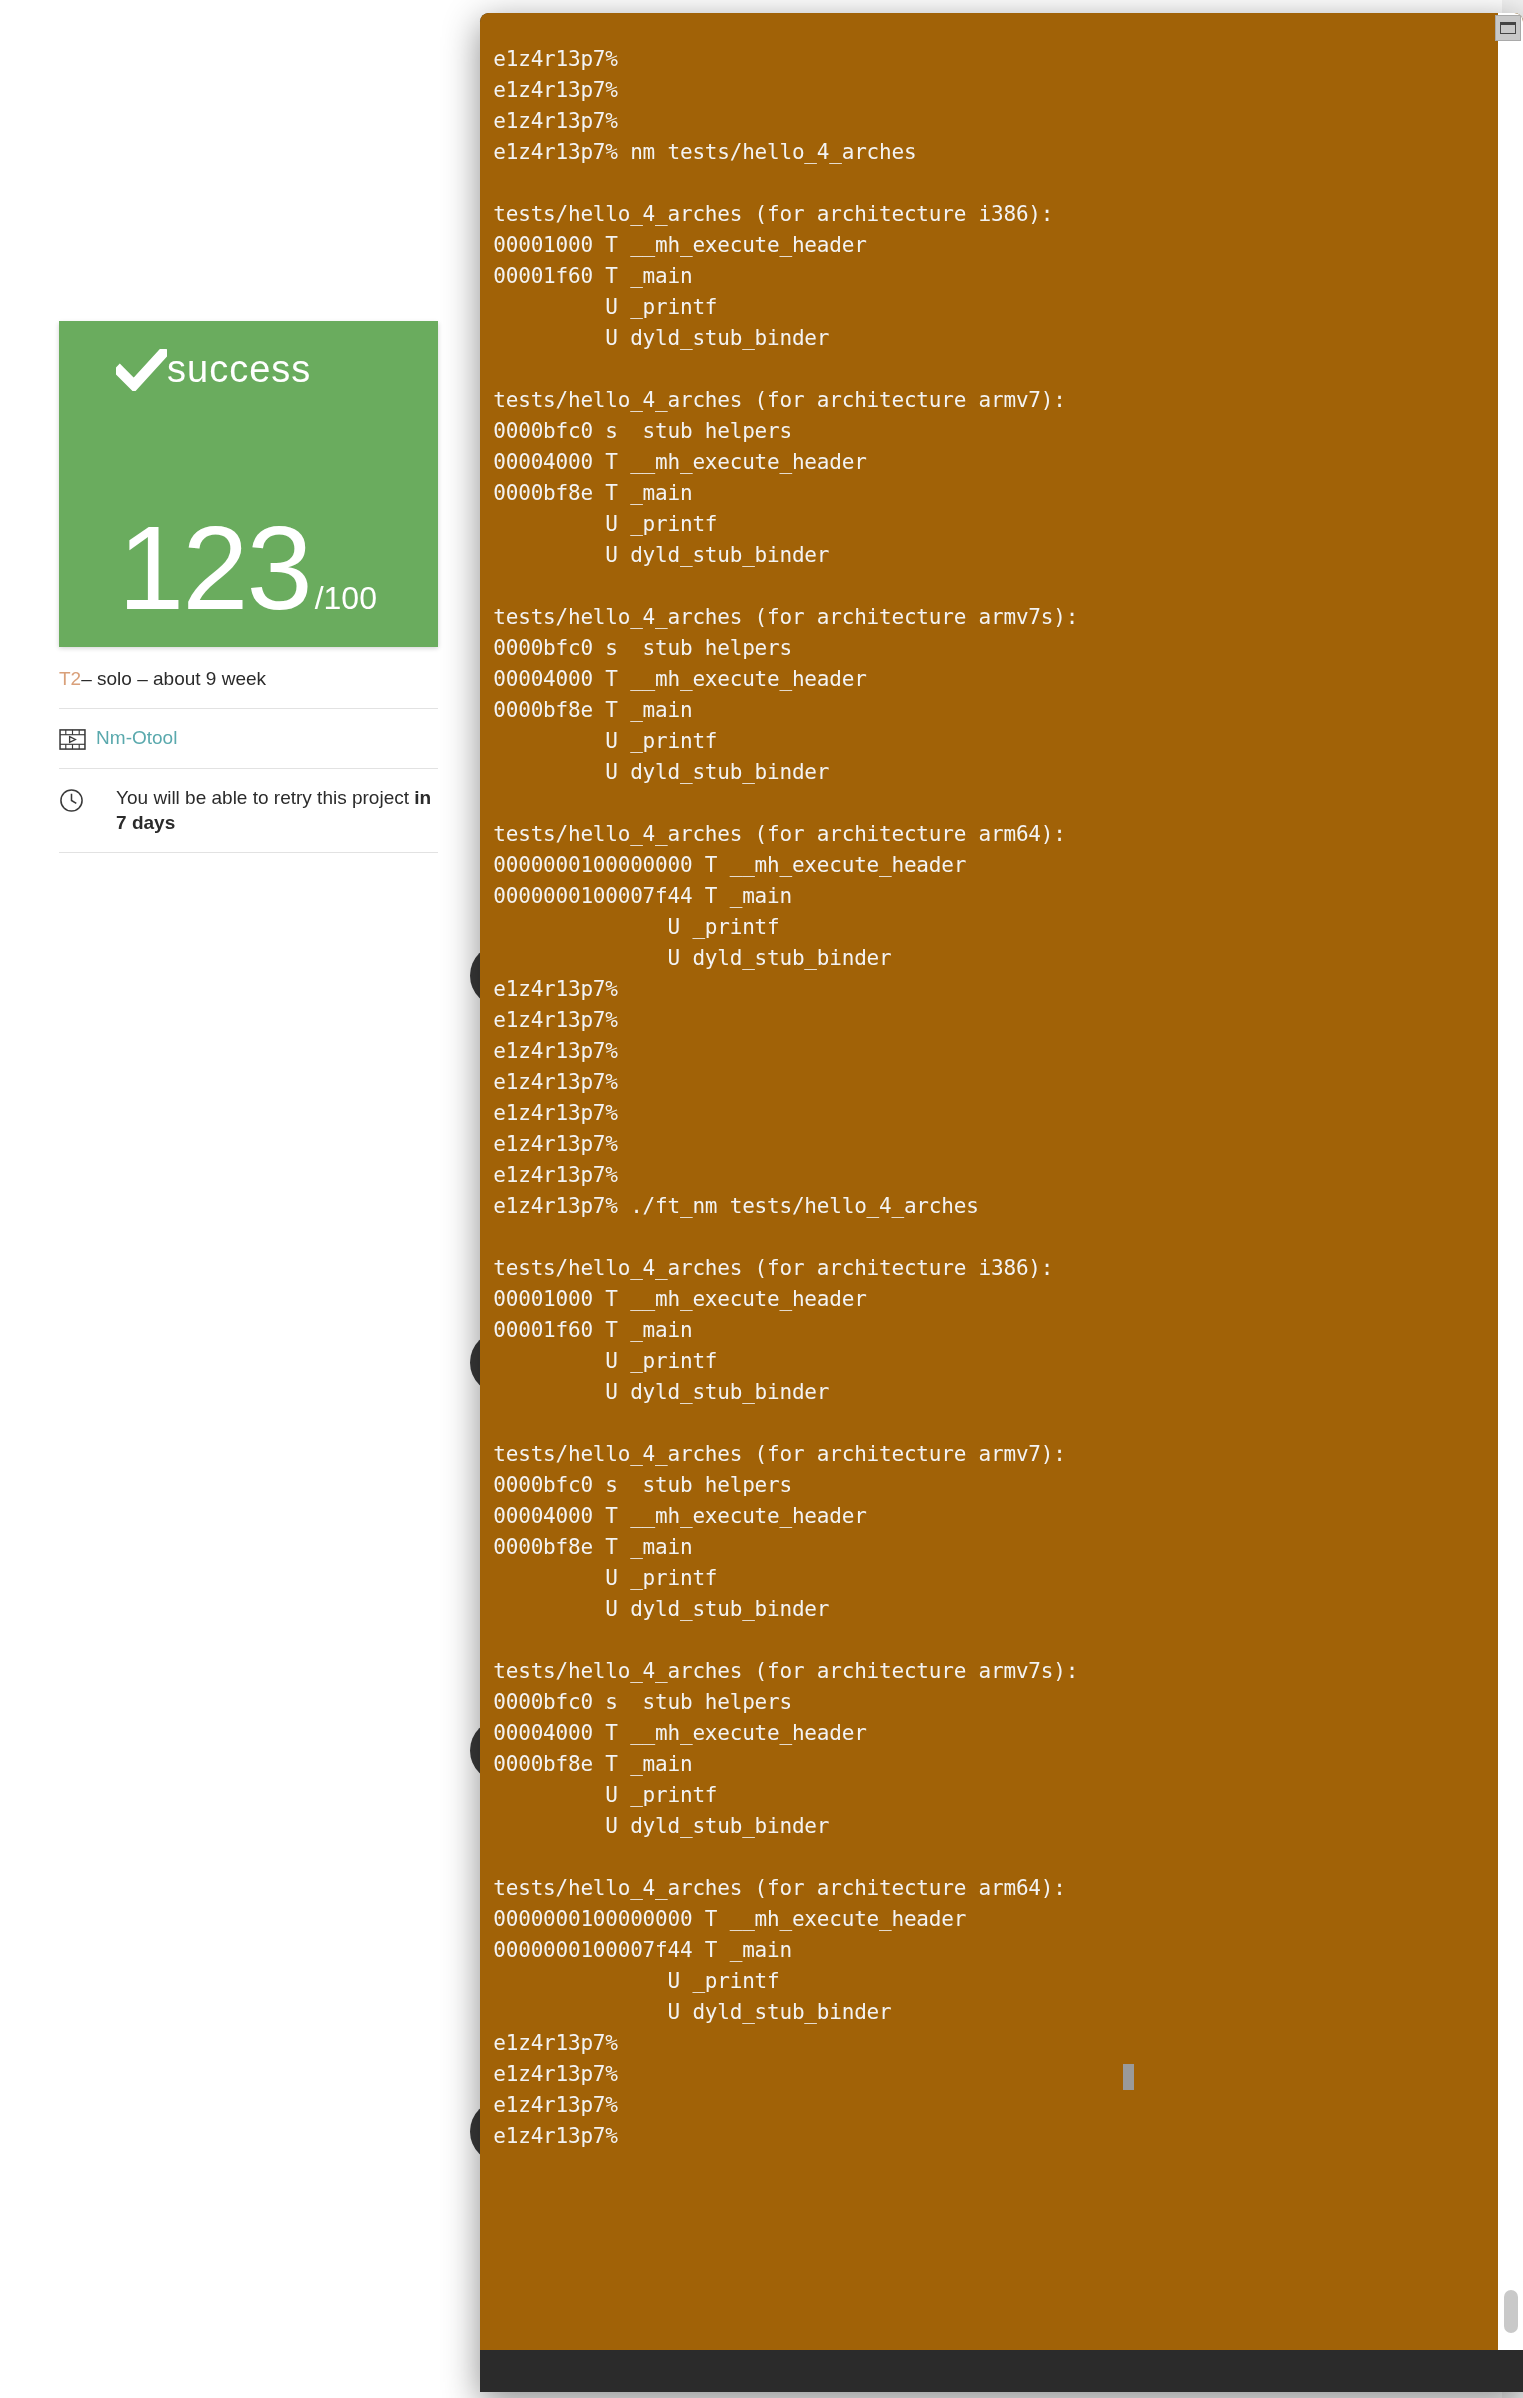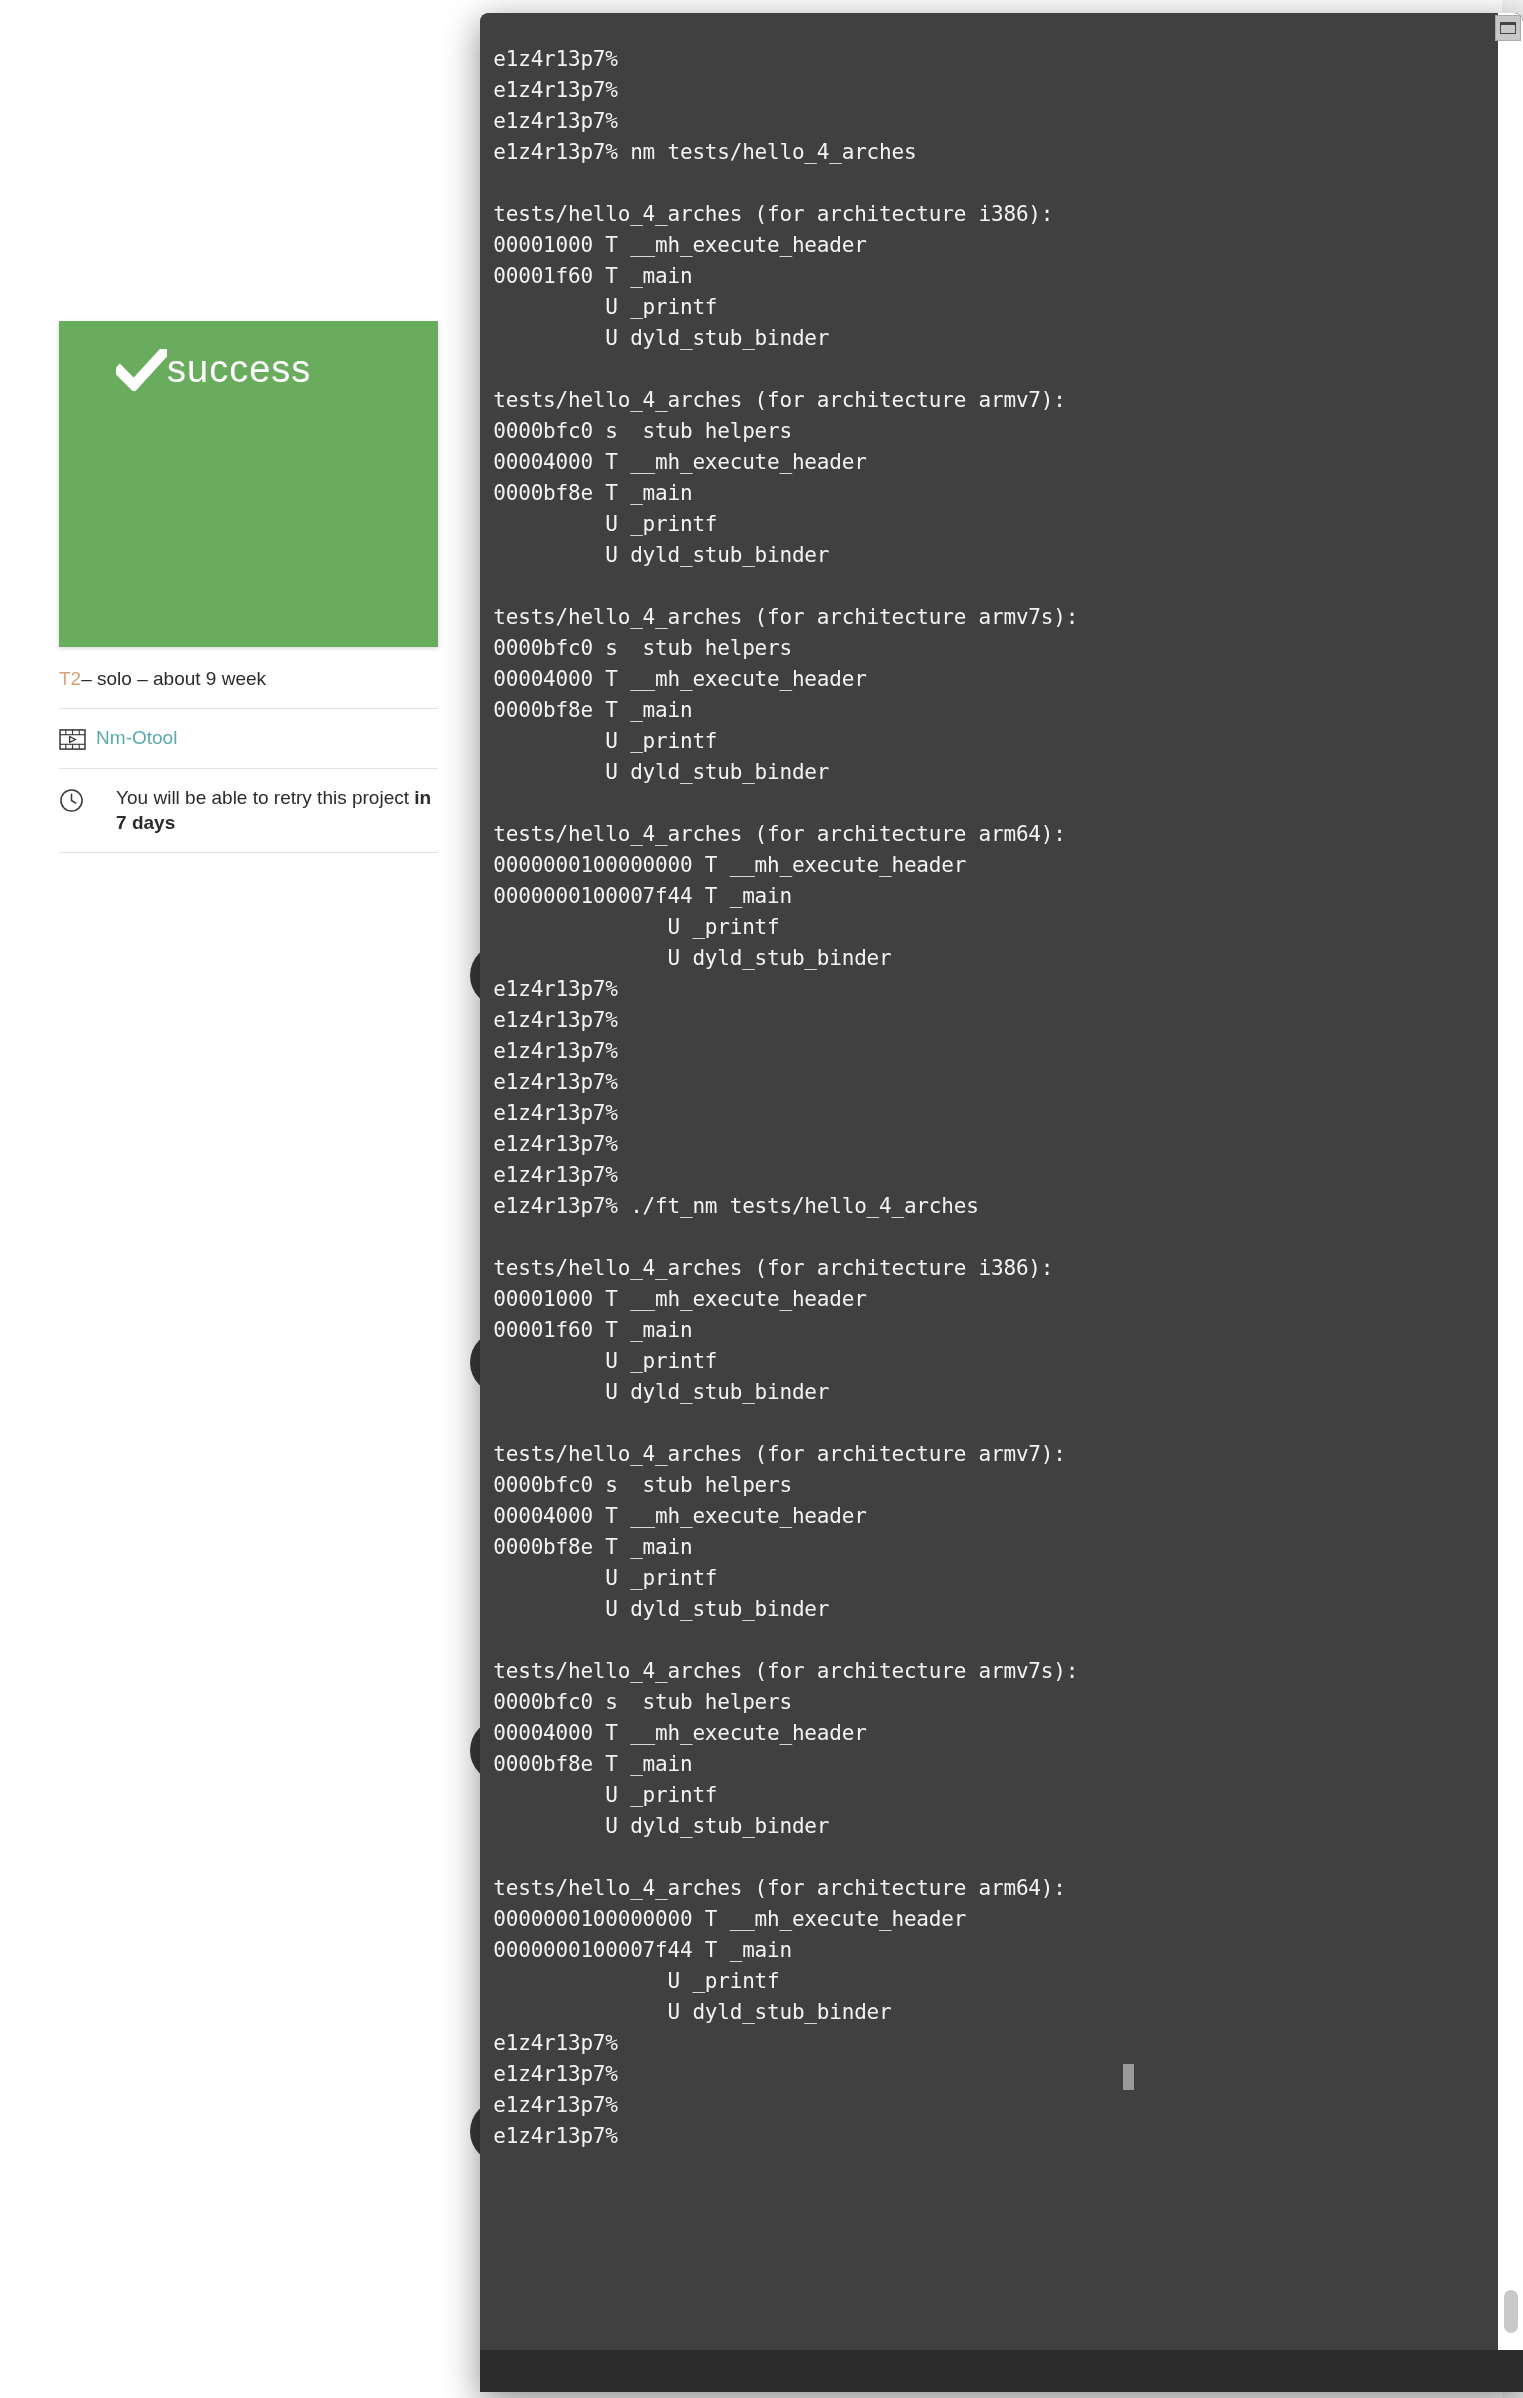--- a/index.html
+++ b/index.html
@@ -254,21 +254,21 @@
   #terminal-title {
     width: 100%;
     text-align: center;
     font-size: 22px;
     color: #3b3b3b;
     font-family: "Liberation Sans", sans-serif;
   }
   #terminal-body {
     position: relative;
     height: 2337px;
-    background: #404040;
+    background: #a16207;
     padding: 9.5px 0 0 13.3px;
     box-sizing: border-box;
     overflow: hidden;
   }
   #terminal-text {
     color: #f3f3f3;
     font-family: "DejaVu Sans Mono", "Liberation Mono", monospace;
     font-size: 21px;
     line-height: 31px;
     white-space: pre;
@@ -326,20 +326,24 @@
   <div class="bg-inner"></div>
 
   <div id="project-card">
     <div class="card-top">
       <span id="check-icon">
         <svg width="51" height="42" viewBox="0 0 54 44">
           <path d="M4 23 L19 38 L50 4" fill="none" stroke="#ffffff" stroke-width="11" stroke-linecap="square"></path>
         </svg>
       </span>
       <span id="success-label">success</span>
+    </div>
+    <div id="score-row">
+      <span id="score-value">123</span>
+      <span id="score-max">/100</span>
     </div>
   </div>
 
   <div id="meta-list">
 
     <div class="meta-row" style="border-bottom:1px solid #e2e2e2;">
       <span class="accent-orange">T2</span>
         <span> – solo – about 9 week</span>
     </div>
 

